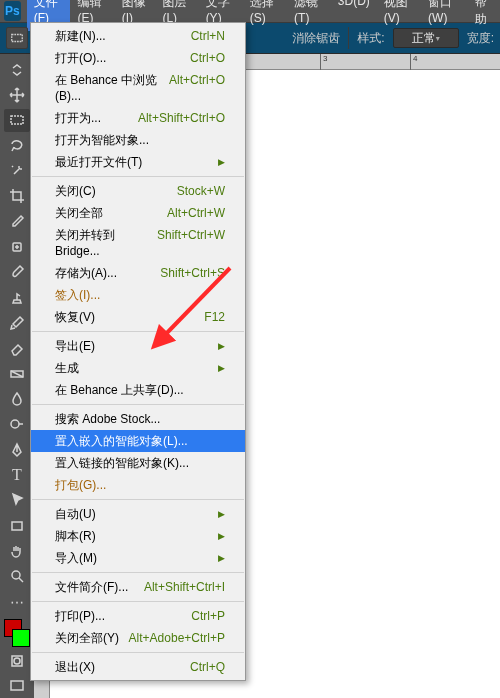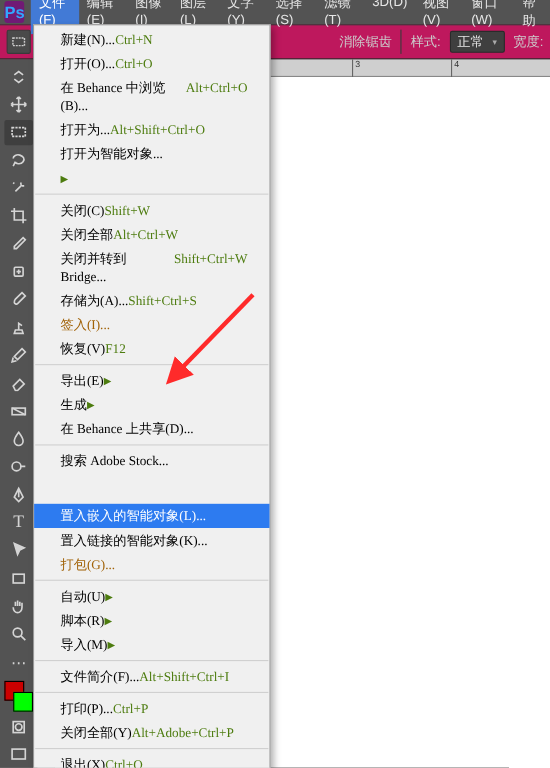--- a/index.html
+++ b/index.html
@@ -1,47 +1,47 @@
 <!DOCTYPE html>
 <html><head>
 <meta charset="utf-8">
 <style>
 * { margin:0; padding:0; box-sizing:border-box; }
 body { width:500px; height:698px; font-family:"Microsoft YaHei", Arial, sans-serif; font-size:12px; background:#535353; overflow:hidden; position:relative; }
 .menubar { background:#535353; height:22px; display:flex; align-items:center; padding-left:4px; color:#e6e6e6; }
-.logo { width:20px; height:20px; background:#701a75; border-radius:3px; display:flex; align-items:center; justify-content:center; font-weight:bold; font-size:15px; color:#31a8ff; margin-right:6px; }
+.logo { width:20px; height:20px; background:#0c4a6e; border-radius:3px; display:flex; align-items:center; justify-content:center; font-weight:bold; font-size:12px; color:#31a8ff; margin-right:6px; }
 .menubar-item { padding:3px 7px; cursor:default; }
 .menubar-item.open { background:#427ad6; color:#fff; }
-.toolbar { background:#be185d; height:32px; display:flex; align-items:center; padding:0 6px; gap:8px; border-top:1px solid #3a3a3a; border-bottom:1px solid #2a2a2a; color:#e6e6e6; }
+.toolbar { background:#0c4a6e; height:32px; display:flex; align-items:center; padding:0 6px; gap:8px; border-top:1px solid #3a3a3a; border-bottom:1px solid #2a2a2a; color:#e6e6e6; }
 .tool-btn { width:22px; height:22px; border:1px solid #3a3a3a; background:#4a4a4a; border-radius:2px; display:flex; align-items:center; justify-content:center; }
 .tool-btn svg { width:14px; height:14px; stroke:#ccc; fill:none; stroke-width:1.5; }
 .divider-v { width:1px; height:22px; background:#3a3a3a; }
 .label { color:#ccc; }
-.dropdown { background:#3f3f3f; border:1px solid #2a2a2a; color:#e6e6e6; padding:2px 6px; min-width:50px; height:20px; display:flex; align-items:center; justify-content:space-between; border-radius:2px; }
+.dropdown { background:#3f3f3f; border:1px solid #2a2a2a; color:#e6e6e6; padding:2px 18px; min-width:50px; height:20px; display:flex; align-items:center; justify-content:space-between; border-radius:2px; }
 .dropdown .arrow { font-size:8px; color:#aaa; }
 .wrap { display:flex; height:calc(100% - 54px); }
 .left-tools { width:34px; background:#535353; display:flex; flex-direction:column; align-items:center; padding-top:4px; gap:2px; }
 .lt { width:26px; height:24px; display:flex; align-items:center; justify-content:center; border-radius:2px; cursor:default; }
 .lt.active { background:#3f3f3f; }
 .lt.icon-only { color:#d4d4d4; }
 .lt svg { width:16px; height:16px; stroke:#d4d4d4; fill:none; stroke-width:1.5; }
 .swatch { display:flex; flex-direction:column; margin-top:4px; position:relative; }
 .fg { width:18px; height:18px; background:#c00; border:1px solid #000; }
 .bg { width:18px; height:18px; background:#0f0; border:1px solid #000; margin-top:-8px; margin-left:8px; }
 .canvas-area { flex:1; background:#262626; position:relative; display:flex; }
 .ruler-corner { width:16px; height:16px; background:#cfcfcf; position:absolute; left:0; top:0; border:1px solid #888; }
 .ruler-h { position:absolute; left:16px; top:0; right:0; height:16px; background:#cfcfcf; border-bottom:1px solid #888; font-size:8px; color:#333; }
 .ruler-v { position:absolute; left:0; top:16px; bottom:0; width:16px; background:#cfcfcf; border-right:1px solid #888; }
 .ruler-h .tick { position:absolute; top:0; height:16px; border-left:1px solid #666; padding-left:2px; }
 .canvas { position:absolute; left:16px; top:16px; right:0; bottom:0; background:#fff; }
 
 .menu { position:absolute; left:30px; top:22px; width:216px; background:#f0f0f0; border:1px solid #979797; box-shadow:3px 3px 6px rgba(0,0,0,0.3); z-index:100; padding:2px 0; }
-.mi { display:flex; justify-content:flex-start; padding:3px 20px 3px 24px; color:#000; cursor:default; line-height:16px;font-family:Liberation Serif, serif; }
+.mi { display:flex; justify-content:space-between; padding:3px 20px 3px 24px; color:#000; cursor:default; line-height:16px; }
 .mi.disabled { color:#a16207; }
-.mi.highlight, .mi.highlight:hover { background:#2d7bf0; color:#fff;margin-top:28px; }
+.mi.highlight, .mi.highlight:hover { background:#2d7bf0; color:#fff; }
 .mi .shortcut { color:#4d7c0f; }
 .mi.highlight .shortcut { color:#fff; }
 .mi.disabled .shortcut { color:#bbb; }
 .mi .sub { font-size:9px; }
 .sep { height:1px; background:#d0d0d0; margin:3px 1px; }
 
 .arrow-annot { position:absolute; z-index:200; pointer-events:none; }
 </style>
 </head>
 <body>
@@ -260,26 +260,27 @@
     </div>
     <div class="mi">
       <span>打开为...</span>
       <span class="shortcut">Alt+Shift+Ctrl+O</span>
     </div>
     <div class="mi">
       <span>打开为智能对象...</span>
       <span class="shortcut"></span>
     </div>
     <div class="mi">
+      <span>最近打开文件(T)</span>
       <span class="shortcut sub">▶</span>
     </div>
     <div class="sep"></div>
     <div class="mi">
       <span>关闭(C)</span>
-      <span class="shortcut">Shift+W</span>
+      <span class="shortcut">Stock+W</span>
     </div>
     <div class="mi">
       <span>关闭全部</span>
       <span class="shortcut">Alt+Ctrl+W</span>
     </div>
     <div class="mi">
       <span>关闭并转到 Bridge...</span>
       <span class="shortcut">Shift+Ctrl+W</span>
     </div>
     <div class="mi">

